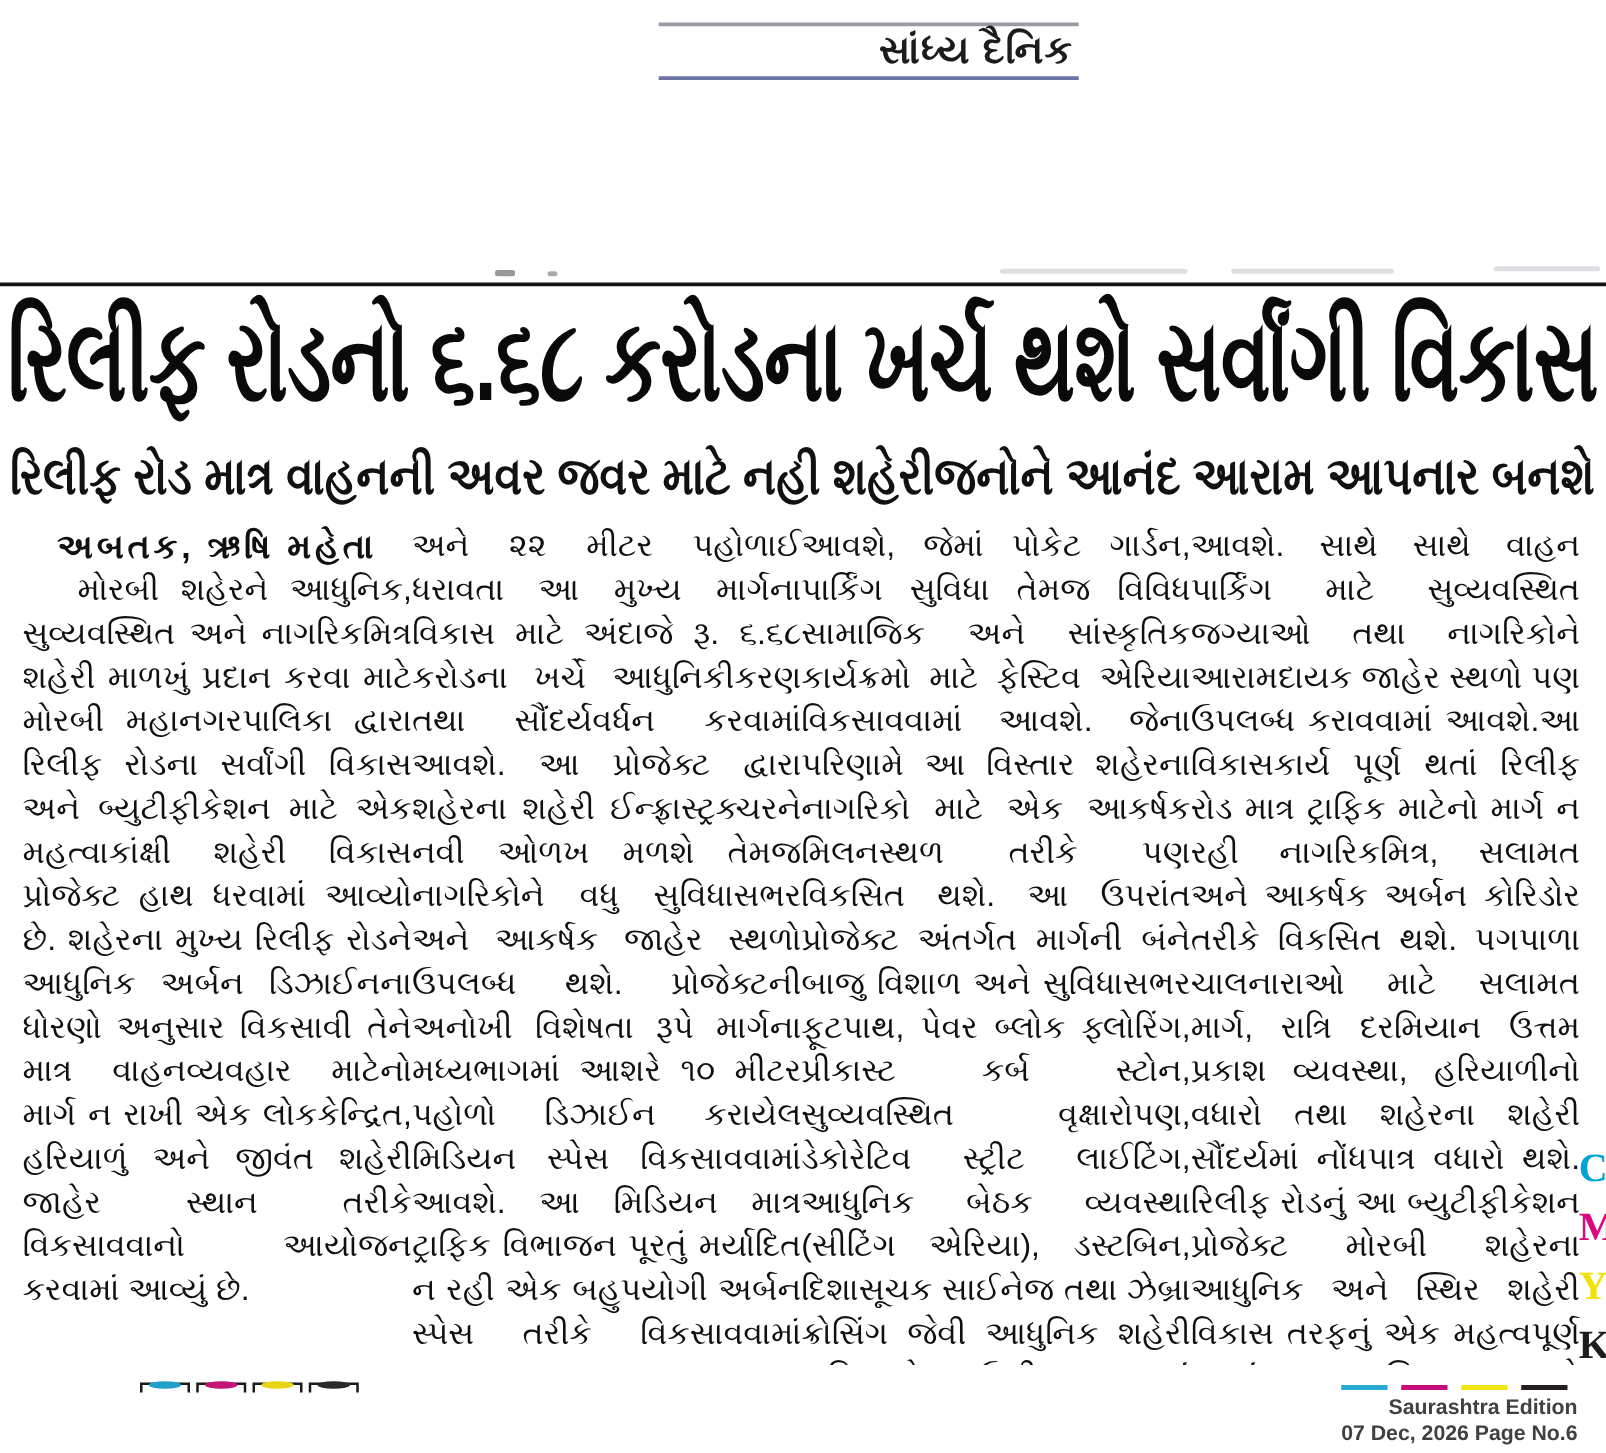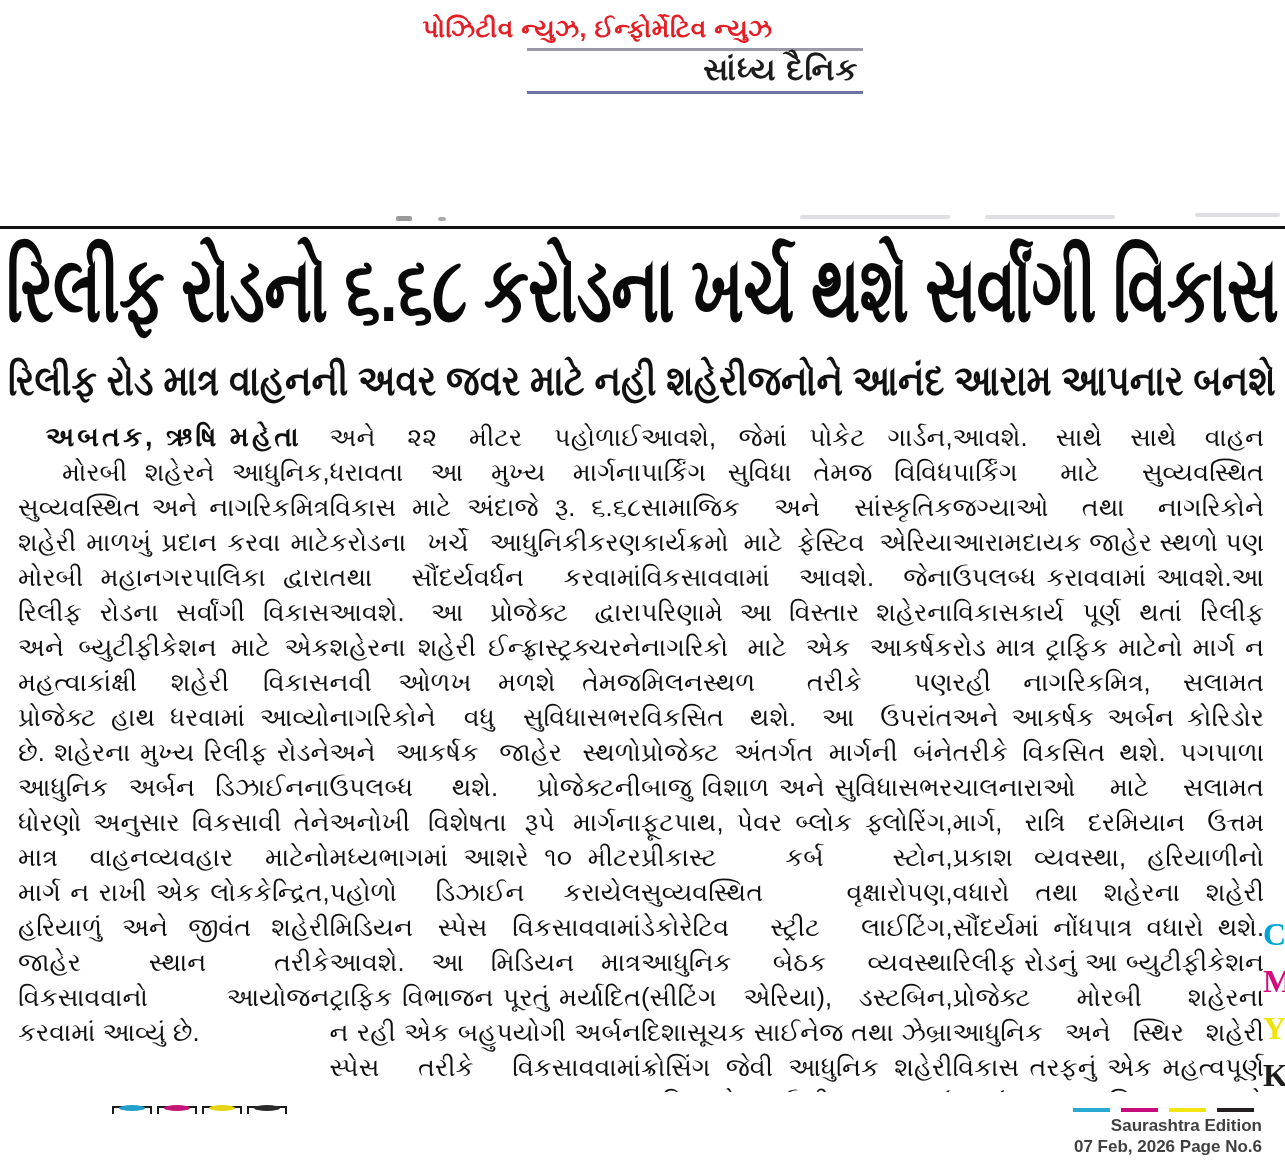--- a/index.html
+++ b/index.html
@@ -93,21 +93,20 @@
     font-size:17px;line-height:21px;font-weight:600;color:#404040;
   }
 </style>
 </head>
 <body>
 
 <div class="page">
 
   <div class="masthead">
     <div class="mast-inner">
-      <div class="tagline">પોઝિટીવ ન્યુઝ, ઈન્ફોર્મેટિવ ન્યુઝ</div>
       <div class="mast-sub">સાંધ્ય દૈનિક</div>
     </div>
   </div>
 
   <span class="smudge" style="left:396px;top:216px;width:16px;height:5px;opacity:.6;background:#555;"></span>
   <span class="smudge" style="left:438px;top:217px;width:8px;height:4px;opacity:.55;background:#666;"></span>
   <span class="smudge" style="left:800px;top:215px;width:150px;height:4px;"></span>
   <span class="smudge" style="left:985px;top:215px;width:130px;height:4px;"></span>
   <span class="smudge" style="left:1195px;top:213px;width:85px;height:4px;"></span>
 
@@ -157,16 +156,16 @@
 
   <div class="bars">
     <span class="bar c"></span>
     <span class="bar m"></span>
     <span class="bar y"></span>
     <span class="bar k"></span>
   </div>
 
   <div class="footer-text">
     <div>Saurashtra Edition</div>
-    <div>07 Feb, 2026 Page No.6</div>
+    <div>07 Dec, 2026 Page No.6</div>
   </div>
 
 </div>
 
 </body></html>

